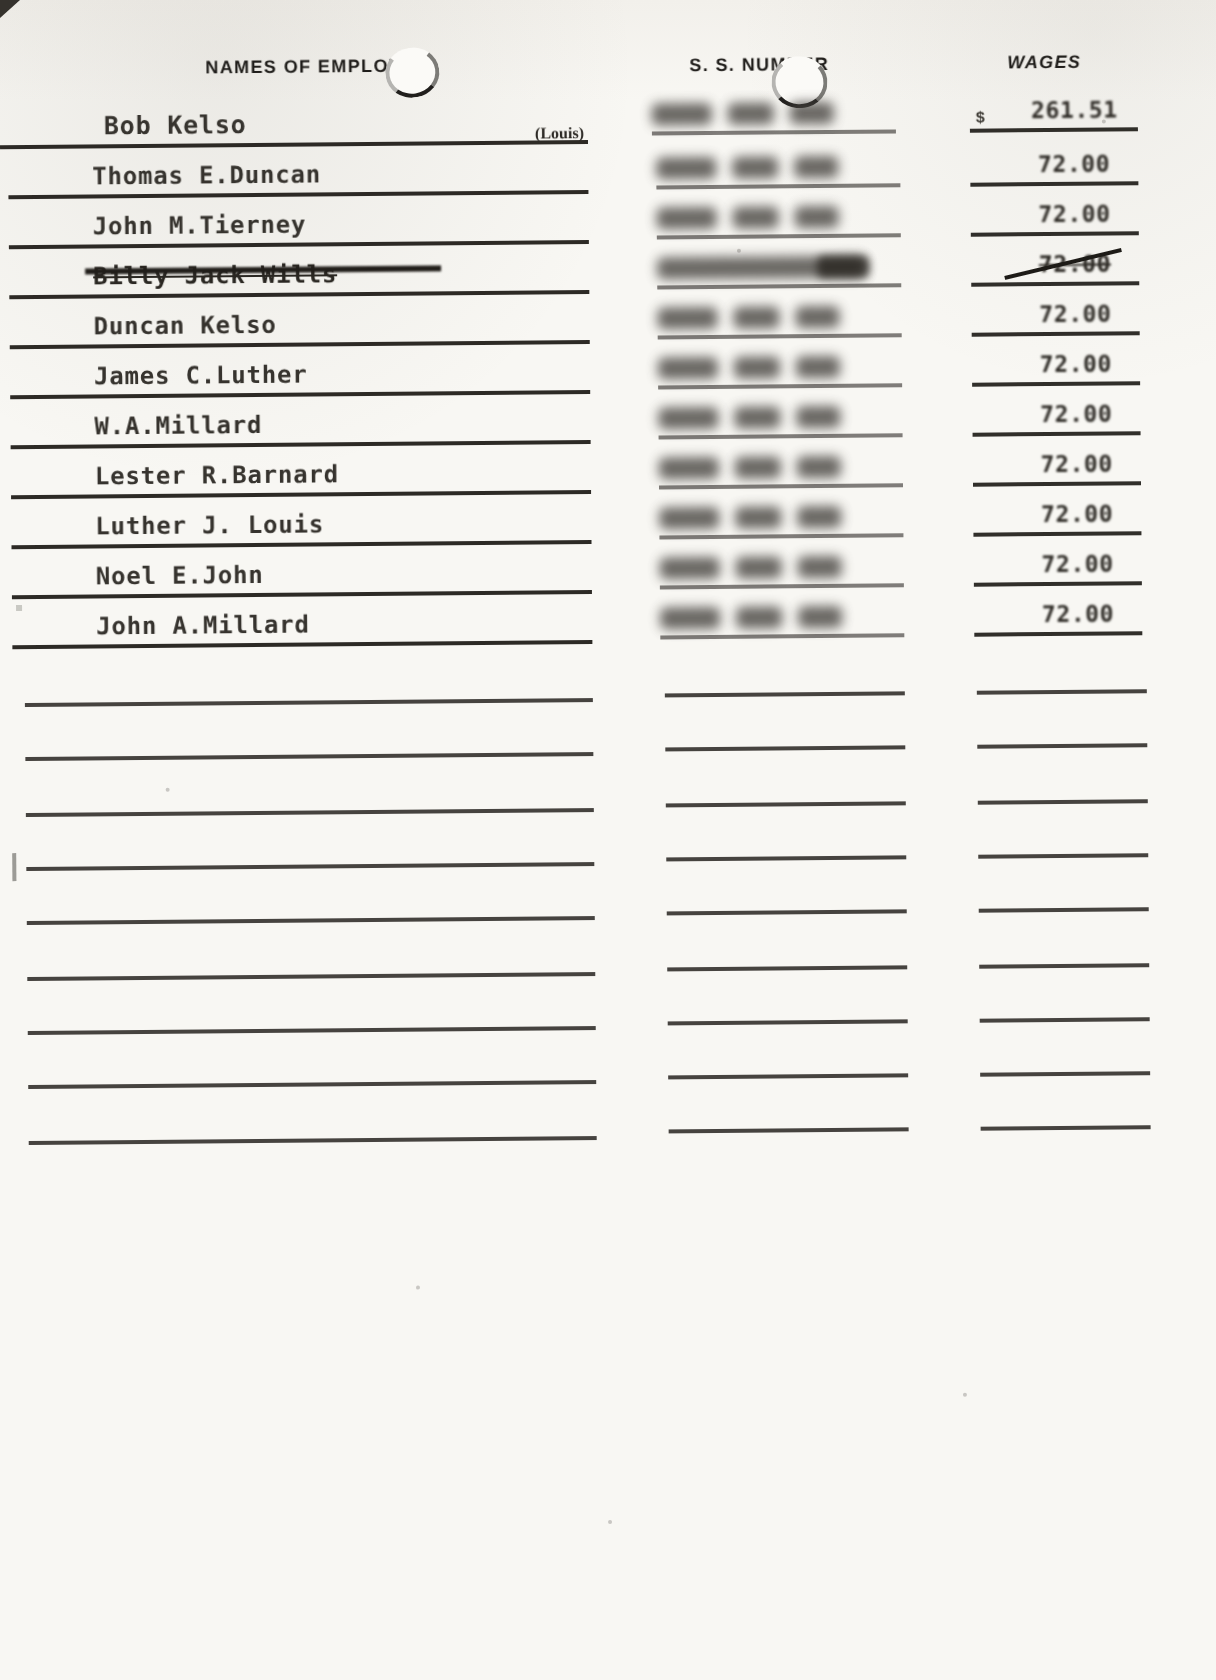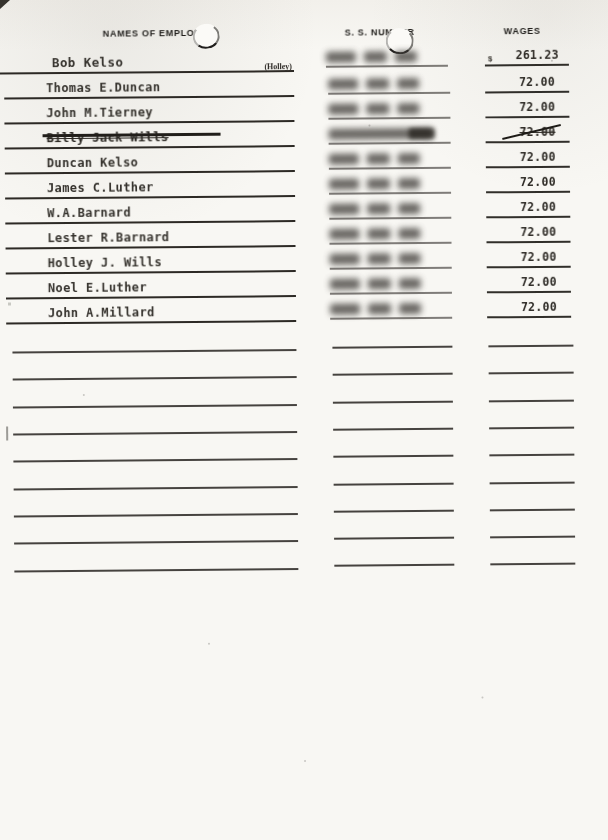--- a/index.html
+++ b/index.html
@@ -54,37 +54,37 @@
 </style>
 </head>
 <body>
 
 <div class="page">
   <div class="corner-nick"></div>
   <div class="sheet">
 
     <span class="hdr" style="left:105px;top:27px;">NAMES OF EMPLOY</span>
     <span class="hdr" style="left:347px;top:28px;">S. S. NUMBER</span>
-    <span class="hdr" style="left:506px;top:28px;">WAGES</span>
+    <span class="hdr" style="left:506px;top:28px;font-style:italic;">WAGES</span>
     <span class="punch" style="left:195px;top:23px;width:23px;height:21px;transform:rotate(-8deg);"></span>
     <span class="punch" style="left:388px;top:29px;width:24px;height:22px;transform:rotate(4deg);"></span>
 
     <div class="row">
       <div class="cell name-cell" style="top:48px;left:2px;width:294px;">
         <span class="name" style="left:52px;font-size:12.5px;">Bob Kelso</span>
-        <span class="leader">(Holley)</span>
+        <span class="leader">(Louis)</span>
       </div>
       <div class="cell ssn-cell" style="top:48px;left:328px;">
         <span class="blob b1"></span>
         <span class="blob b2"></span>
         <span class="blob b3"></span>
       </div>
       <div class="cell wage-cell" style="top:48px;">
         <span class="dollar">$</span>
-        <span class="wage" style="right:10px;">261.23</span>
+        <span class="wage" style="right:10px;">261.51</span>
       </div>
     </div>
 
     <div class="row">
       <div class="cell name-cell" style="top:73px;">
         <span class="name">Thomas E.Duncan</span>
       </div>
       <div class="cell ssn-cell" style="top:75px;">
         <span class="blob b1"></span>
         <span class="blob b2"></span>
@@ -146,21 +146,21 @@
         <span class="blob b2"></span>
         <span class="blob b3"></span>
       </div>
       <div class="cell wage-cell" style="top:175px;">
         <span class="wage">72.00</span>
       </div>
     </div>
 
     <div class="row">
       <div class="cell name-cell" style="top:198px;">
-        <span class="name">W.A.Barnard</span>
+        <span class="name">W.A.Millard</span>
       </div>
       <div class="cell ssn-cell" style="top:200px;">
         <span class="blob b1"></span>
         <span class="blob b2"></span>
         <span class="blob b3"></span>
       </div>
       <div class="cell wage-cell" style="top:200px;">
         <span class="wage">72.00</span>
       </div>
     </div>
@@ -174,35 +174,35 @@
         <span class="blob b2"></span>
         <span class="blob b3"></span>
       </div>
       <div class="cell wage-cell" style="top:225px;">
         <span class="wage">72.00</span>
       </div>
     </div>
 
     <div class="row">
       <div class="cell name-cell" style="top:248px;">
-        <span class="name">Holley J. Wills</span>
+        <span class="name">Luther J. Louis</span>
       </div>
       <div class="cell ssn-cell" style="top:250px;">
         <span class="blob b1"></span>
         <span class="blob b2"></span>
         <span class="blob b3"></span>
       </div>
       <div class="cell wage-cell" style="top:250px;">
         <span class="wage">72.00</span>
       </div>
     </div>
 
     <div class="row">
       <div class="cell name-cell" style="top:273px;">
-        <span class="name">Noel E.Luther</span>
+        <span class="name">Noel E.John</span>
       </div>
       <div class="cell ssn-cell" style="top:275px;">
         <span class="blob b1"></span>
         <span class="blob b2"></span>
         <span class="blob b3"></span>
       </div>
       <div class="cell wage-cell" style="top:275px;">
         <span class="wage">72.00</span>
       </div>
     </div>

